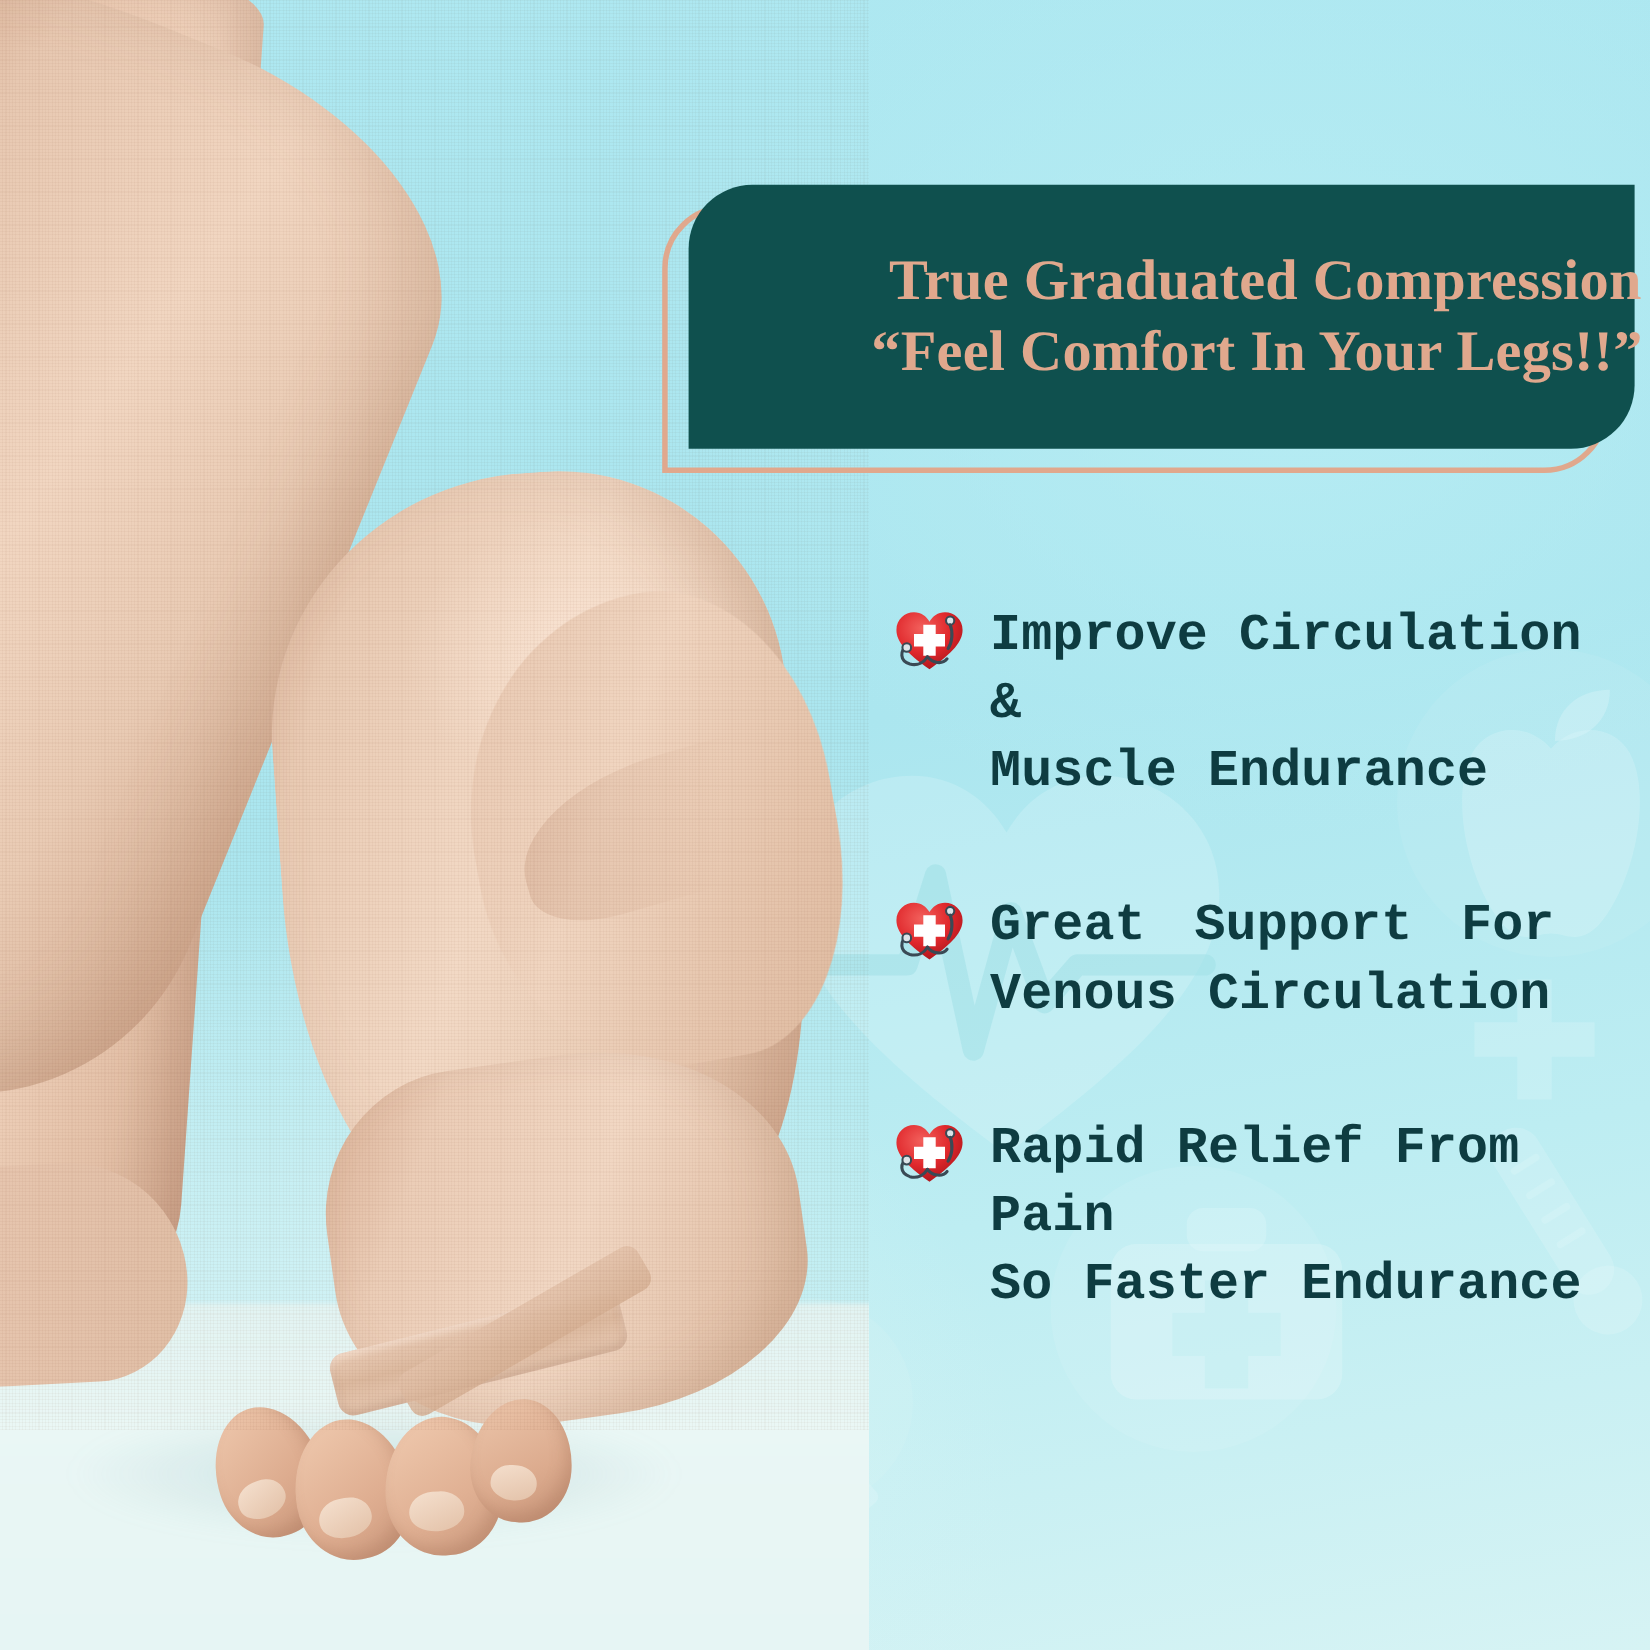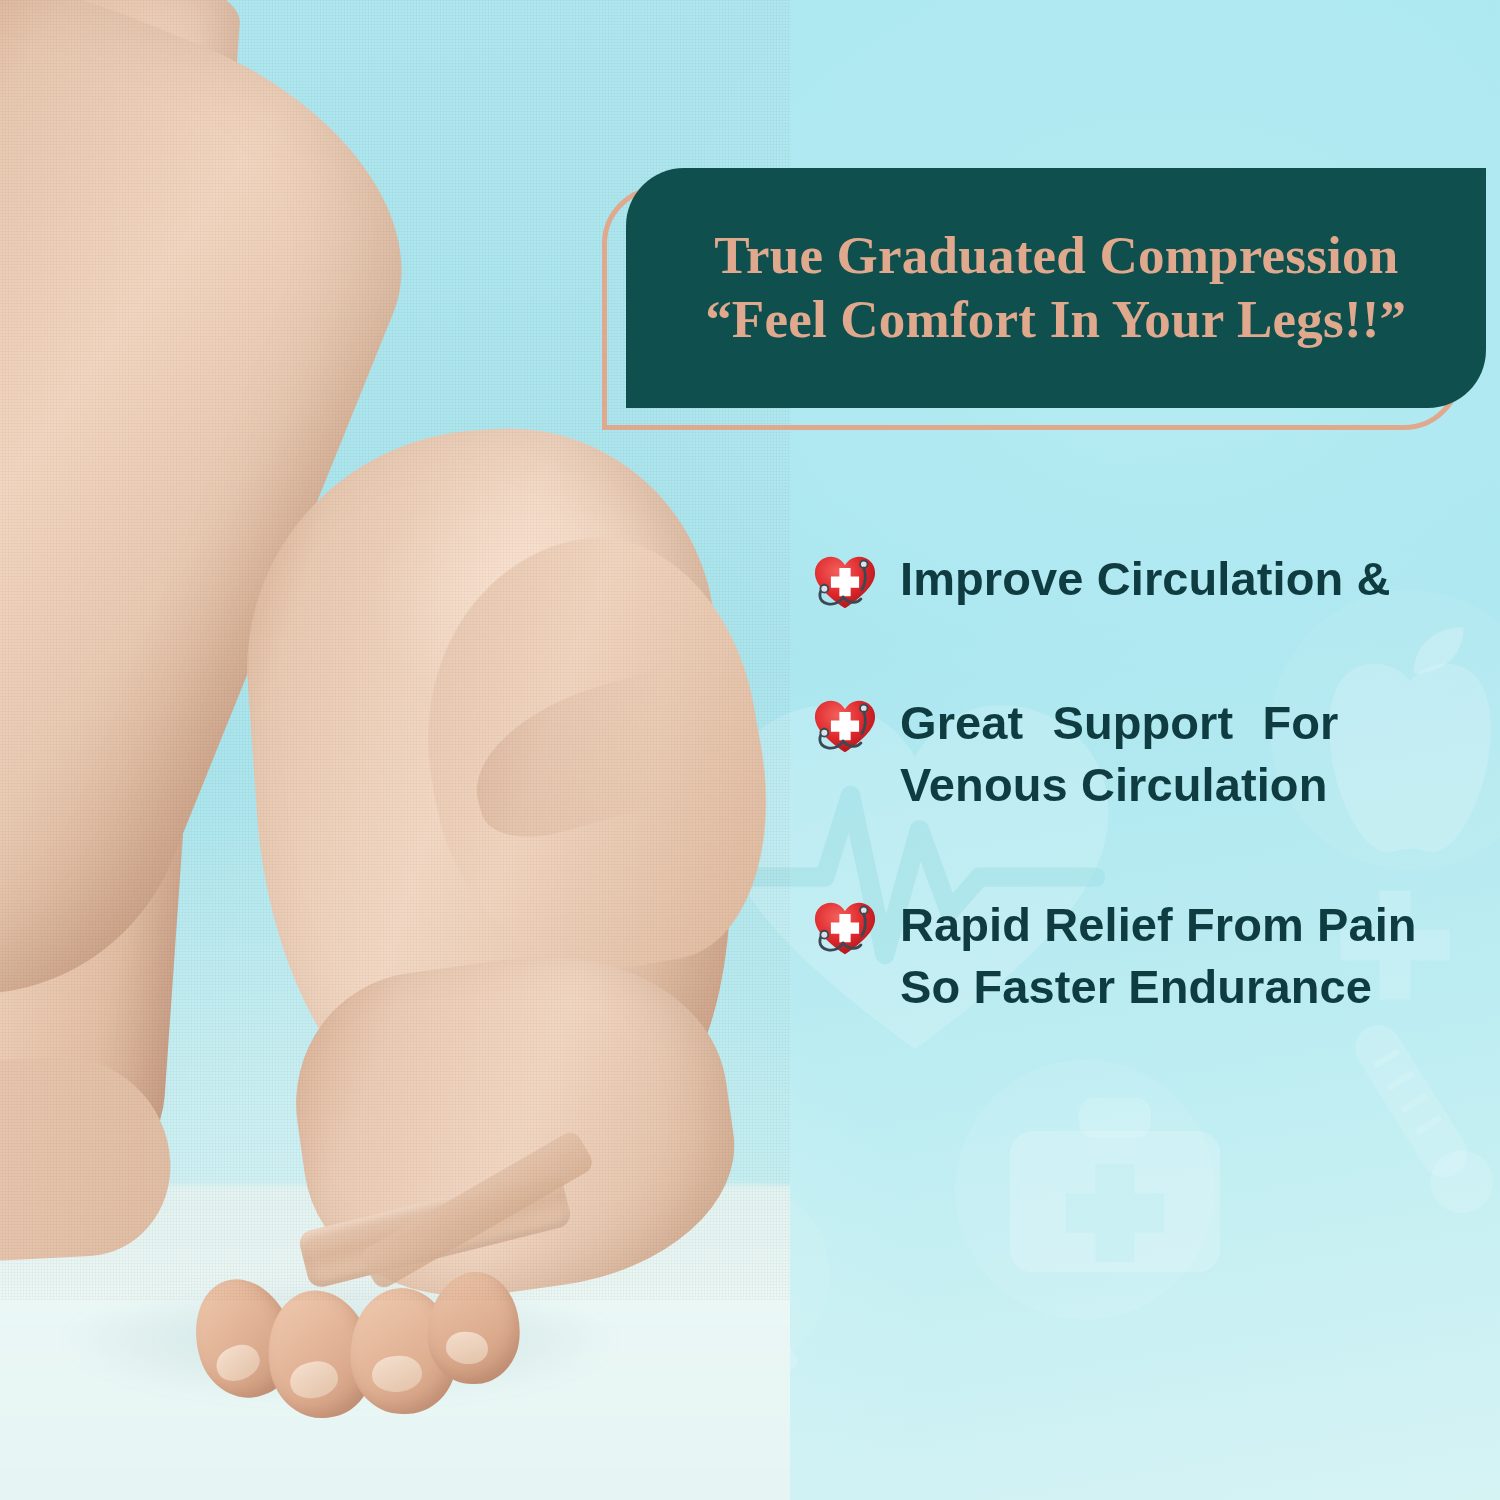--- a/index.html
+++ b/index.html
@@ -177,21 +177,21 @@
     position:absolute; left:0; top:18px; width:860px; height:244px;
     border:5px solid #E0A88D;
     border-radius:58px 0 58px 0;
     background:transparent;
   }
   .banner-box {
     position:absolute; left:24px; top:0; width:860px; height:240px;
     background:#0F504E;
     border-radius:58px 0 58px 0;
     display:flex; flex-direction:column;
-    align-items:center; justify-content:center;
+    align-items:flex-end; justify-content:center;
     gap:6px;
   }
   .banner-line {
     color:#E0A88D;
     font-family:"Liberation Serif", serif;
     font-weight:700;
     font-size:52px;
     line-height:1.12;
     letter-spacing:.2px;
     white-space:nowrap;
@@ -200,21 +200,21 @@
   }
 
   
   #bullets { position:absolute; left:812px; top:548px; width:670px; }
   .bullet { display:flex; align-items:flex-start; gap:22px; margin-bottom:78px; }
   .bullet:last-child { margin-bottom:0;margin-top:36px; }
   .bullet-icon { flex:0 0 auto; width:66px; height:62px; margin-top:4px; }
   .bullet-icon svg { display:block; width:66px; height:62px; }
   .bullet-text {
     color:#0E3C41;
-    font-family:Liberation Sans, sans-serif;
+    font-family:Liberation Mono, monospace;
     font-weight:700;
     font-size:47px;
     line-height:1.32;
     letter-spacing:.1px;
   }
   .bullet-text .l2 { display:block; }
   .b2 .bullet-text .l1 { letter-spacing:.1px; word-spacing:16px; }
 </style>
 </head>
 <body>
@@ -331,20 +331,21 @@
           <path d="M29 17 h12 v9 h9 v12 h-9 v9 h-12 v-9 h-9 v-12 h9 Z" fill="#fff"></path>
           <path d="M14 36 C6 42 6 52 16 55 C24 57 30 53 33 48" fill="none" stroke="#3A4A55" stroke-width="3" stroke-linecap="round"></path>
           <path d="M33 48 C38 54 47 56 52 50" fill="none" stroke="#3A4A55" stroke-width="3" stroke-linecap="round"></path>
           <circle cx="13" cy="39" r="4.2" fill="#DCE3E8" stroke="#3A4A55" stroke-width="2"></circle>
           <circle cx="55" cy="13" r="4" fill="#DCE3E8" stroke="#3A4A55" stroke-width="2"></circle>
           <path d="M55 17 C58 24 57 34 53 40" fill="none" stroke="#3A4A55" stroke-width="3" stroke-linecap="round"></path>
         </svg>
       </span>
       <span class="bullet-text">
         <span class="l1">Improve Circulation &amp;</span>
+        <span class="l2">Muscle Endurance</span>
       </span>
     </div>
 
     <div class="bullet b2">
       <span class="bullet-icon">
         <svg viewBox="0 0 70 66">
           <defs>
             <radialGradient id="hg2" cx="38%" cy="28%" r="78%">
               <stop offset="0%" stop-color="#F2605C"></stop>
               <stop offset="55%" stop-color="#E0282C"></stop>

